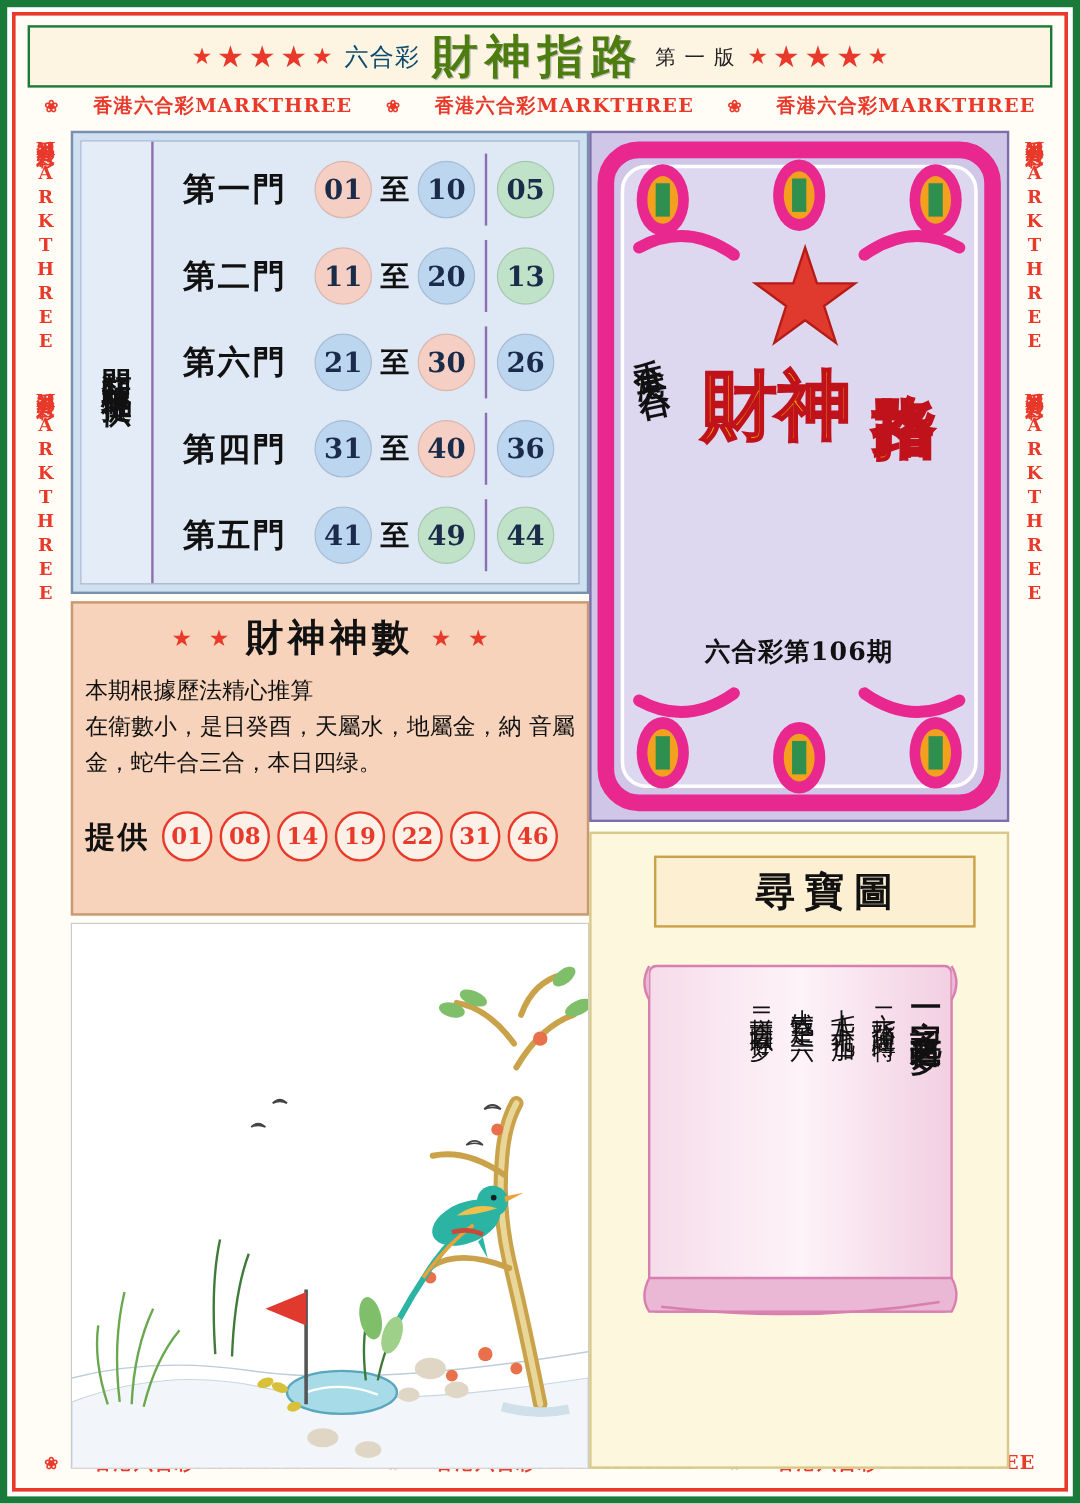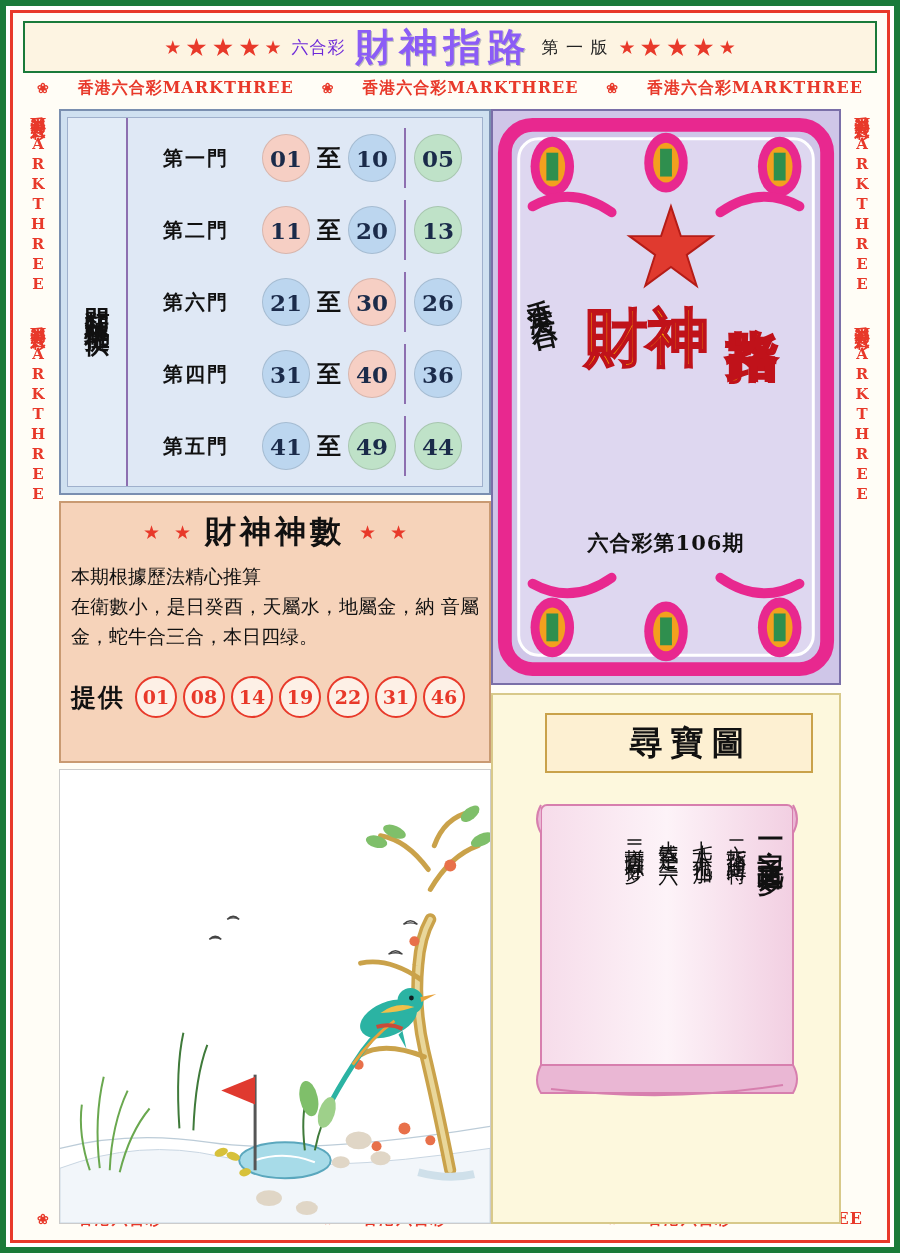--- a/index.html
+++ b/index.html
@@ -30,25 +30,25 @@
     border:2px solid #1a7a3a;
     box-sizing:border-box;
     display:flex;align-items:center;justify-content:center;
     gap:10px;
   }
   .stars{display:flex;gap:4px;align-items:center;}
   .star-glyph{color:#e8392a;font-size:25px;line-height:25px;}
   .star-glyph.sm{font-size:19px;}
   .title-small{
     font-family:Liberation Mono, monospace;
-    font-size:17px;color:#6d28d9;letter-spacing:1px;
+    font-size:20px;color:#0c4a6e;letter-spacing:1px;
   }
   .title-main{
     font-family:"DejaVu Serif","Liberation Serif",serif;
-    font-size:38px;font-weight:bold;color:#8b5cf6;letter-spacing:6px;
+    font-size:38px;font-weight:bold;color:#4d7c0f;letter-spacing:6px;
     text-shadow:1px 1px 0 #bbb;
   }
   .title-edition{
     font-family:"DejaVu Serif","Liberation Serif",serif;
     font-size:17px;color:#222;letter-spacing:1px;
   }
 
   
   .strip{
     position:absolute;
@@ -116,21 +116,21 @@
   .gate-label span{
     writing-mode:vertical-rl;text-orientation:upright;
     font-family:"DejaVu Serif","Liberation Serif",serif;
     font-size:25px;font-weight:bold;color:#111;letter-spacing:5px;
   }
   .gate-rows{flex:1;display:flex;flex-direction:column;justify-content:space-around;padding:4px 2px;}
   .gate-row{display:flex;align-items:center;height:60px;}
   .gate-name{
     width:132px;
     font-family:"DejaVu Serif","Liberation Serif",serif;
-    font-size:20px;font-weight:bold;color:#111;letter-spacing:2px;
+    font-size:27px;font-weight:bold;color:#111;letter-spacing:2px;
     text-align:center;
   }
   .ball{
     width:46px;height:46px;border-radius:50%;
     display:flex;align-items:center;justify-content:center;
     font-family:"DejaVu Serif","Liberation Serif",serif;
     font-size:23px;font-weight:bold;color:#1b2b4a;
     border:1px solid rgba(0,0,0,.12);
   }
   .ball.red{background:#f6cfc4;}

